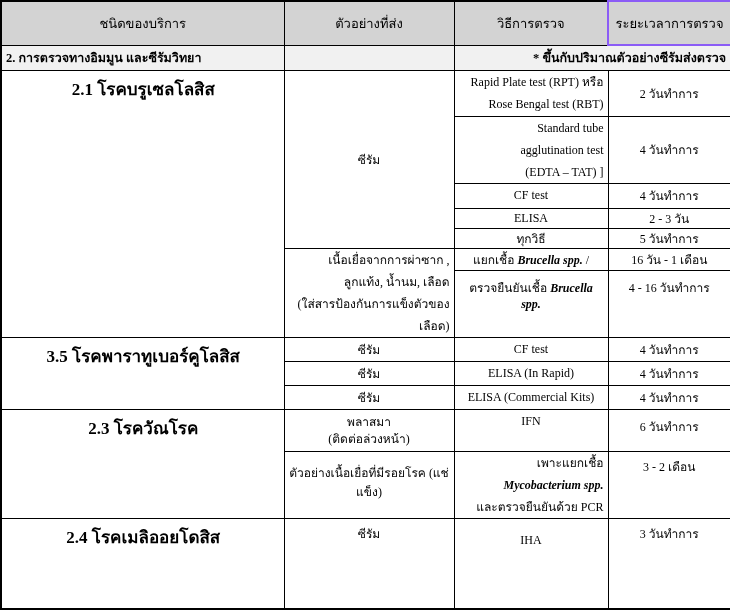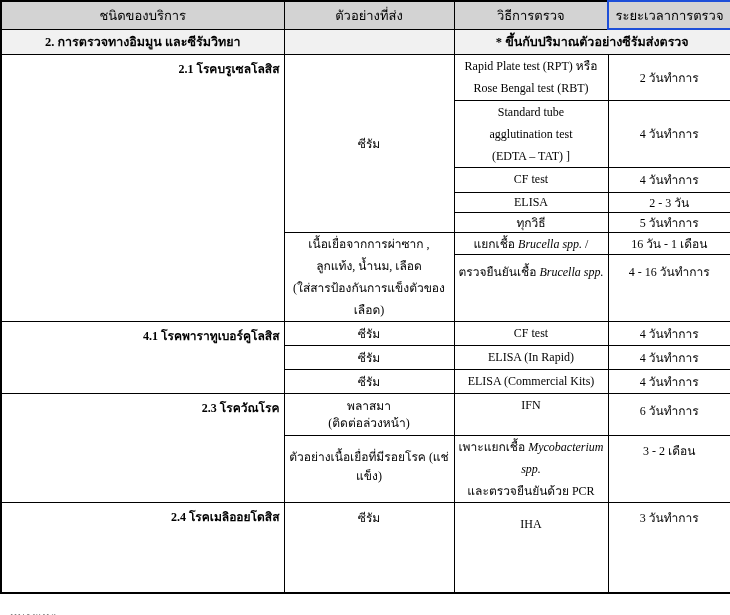--- a/index.html
+++ b/index.html
@@ -6,65 +6,65 @@
   body{
     width:730px;height:615px;overflow:hidden;color:#000;
     font-family:"Liberation Serif","DejaVu Serif",serif;
   }
   table{
     border-collapse:collapse;table-layout:fixed;width:730px;
     border:2px solid #000;
   }
   th,td{
     border:1px solid #000;box-sizing:border-box;overflow:hidden;
-    font-size:12px;font-weight:normal;padding:0 4px;vertical-align:middle;text-align:center;
+    font-size:12px;font-weight:normal;padding:0 4px;vertical-align:middle;
   }
   tr.hdr th{
     background:#d3d3d3;text-align:center;font-size:13px;
   }
-  th.boxed{border:2px solid #1d4ed8;margin-top:39px;}
+  th.boxed{border:2px solid #8b5cf6;margin-top:39px;}
   tr.section td{
     background:#f1f1f1;font-weight:bold;font-size:12.5px;
   }
   td.svc{
-    text-align:right;vertical-align:top;font-weight:bold;
-    padding:4px 4px 0 5px;font-size:12px;
+    text-align:center;vertical-align:top;font-weight:bold;
+    padding:4px 4px 0 5px;font-size:17px;
   }
   td.c{text-align:center;}
   td.vtop{vertical-align:top;padding-top:7px;margin-left:12px;}
-  .ml div{line-height:22px;}
+  .ml div{line-height:22px;text-align:right;}
   .ml2 div{line-height:17px;}
-  td i{font-style:italic;}
+  td i{font-style:italic;font-weight:bold;}
   .notes{margin-top:14px;font-size:11.5px;}
   .note-row{padding-left:10px;white-space:nowrap;}
   .note-label{display:inline-block;margin-right:14px;}
 </style>
 </head>
 <body>
 
 <table>
   <colgroup>
     <col style="width:283px">
       <col style="width:170px">
       <col style="width:154px">
       <col style="width:123px">
   </colgroup>
 
   <tbody>
-      <tr class="hdr" style="height:28px">
+      <tr class="hdr" style="height:44px">
     <th>ชนิดของบริการ</th>
     <th>ตัวอย่างที่ส่ง</th>
     <th>วิธีการตรวจ</th>
     <th class="boxed">ระยะเวลาการตรวจ</th>
   </tr>
 
   <tr class="section" style="height:25px">
     <td>2. การตรวจทางอิมมูน และซีรัมวิทยา</td>
     <td></td>
-    <td colspan="2" style="">* ขึ้นกับปริมาณตัวอย่างซีรัมส่งตรวจ</td>
+    <td colspan="2" style="text-align:right">* ขึ้นกับปริมาณตัวอย่างซีรัมส่งตรวจ</td>
   </tr>
 
   <tr style="height:46px">
     <td class="svc" rowspan="7">2.1 โรคบรูเซลโลสิส</td>
     <td class="c" rowspan="5">ซีรัม</td>
     <td class="c ml">
       <div>Rapid Plate test  (RPT) หรือ</div>
       <div>Rose Bengal test (RBT)</div>
     </td>
     <td class="c">2 วันทำการ</td>
@@ -97,21 +97,21 @@
     </td>
     <td class="c"><span>แยกเชื้อ </span><i>Brucella spp.</i><span> /</span></td>
     <td class="c">16 วัน - 1 เดือน</td>
   </tr>
   <tr style="height:62px">
     <td class="c vtop"><span>ตรวจยืนยันเชื้อ </span><i>Brucella spp.</i><span></span></td>
     <td class="c vtop">4 - 16 วันทำการ</td>
   </tr>
 
   <tr style="height:24px">
-    <td class="svc" rowspan="3">4.1 โรคพาราทูเบอร์คูโลสิส</td>
+    <td class="svc" rowspan="3">3.5 โรคพาราทูเบอร์คูโลสิส</td>
     <td class="c">ซีรัม</td>
     <td class="c">CF test</td>
     <td class="c">4 วันทำการ</td>
   </tr>
   <tr style="height:24px">
     <td class="c">ซีรัม</td>
     <td class="c">ELISA  (In Rapid)</td>
     <td class="c">4 วันทำการ</td>
   </tr>
   <tr style="height:24px">

